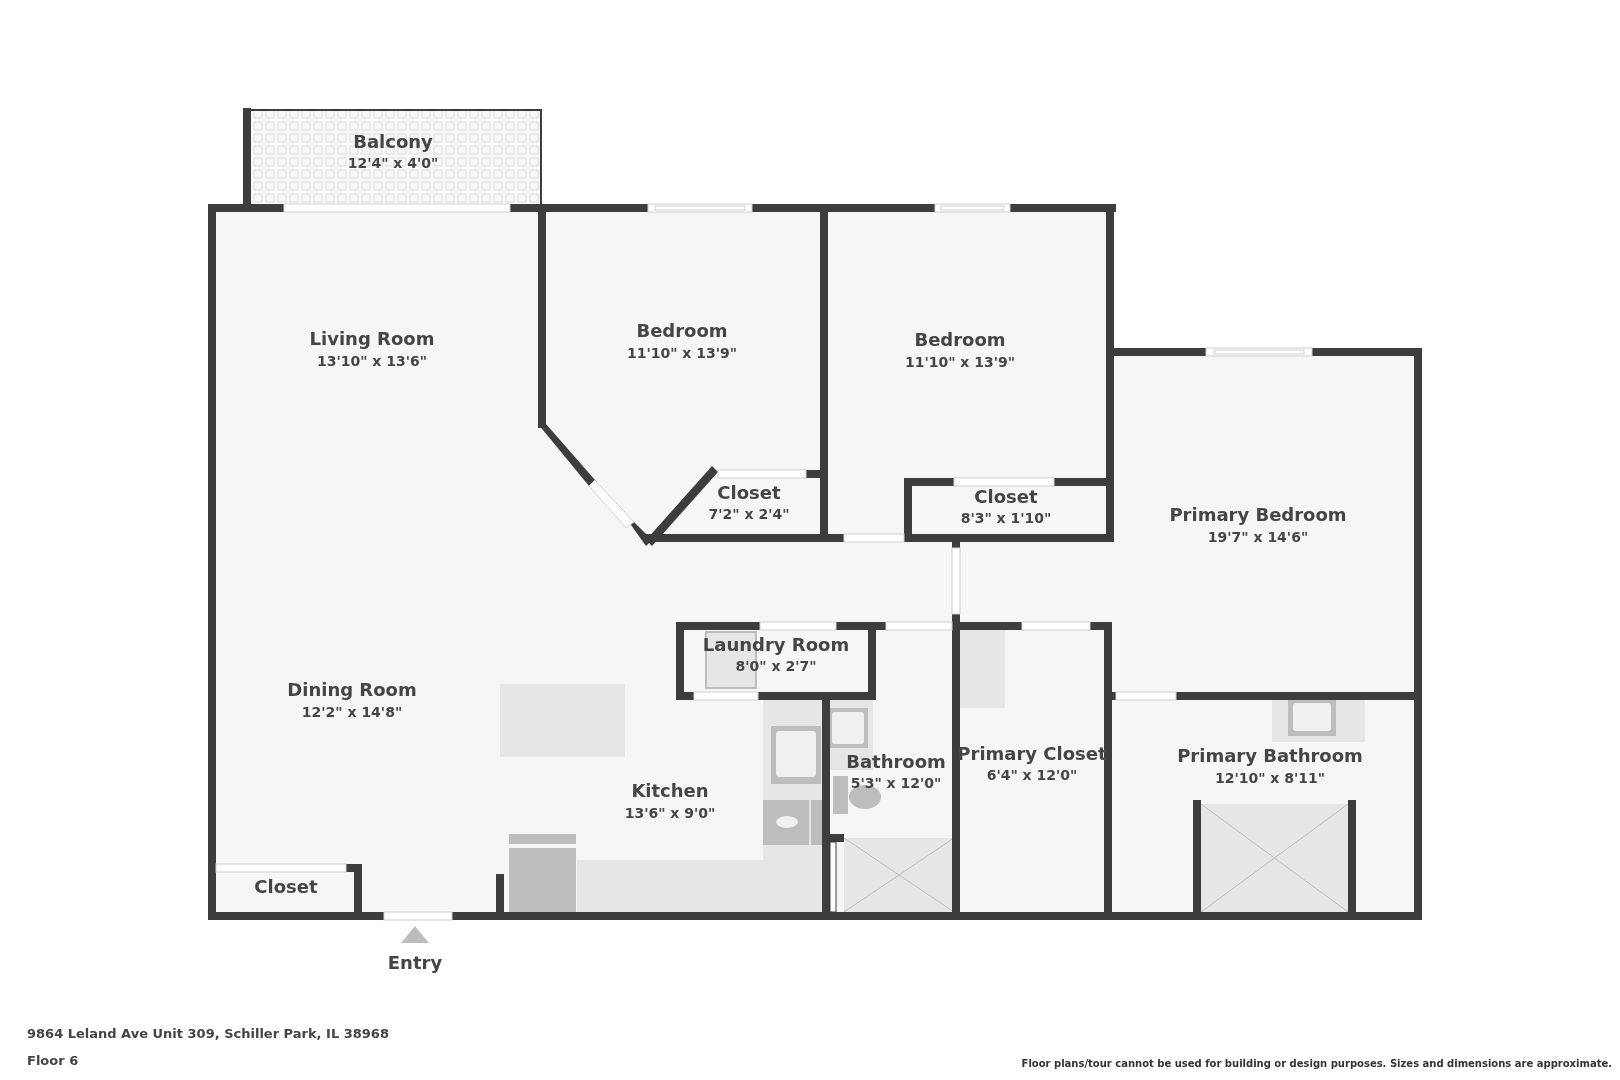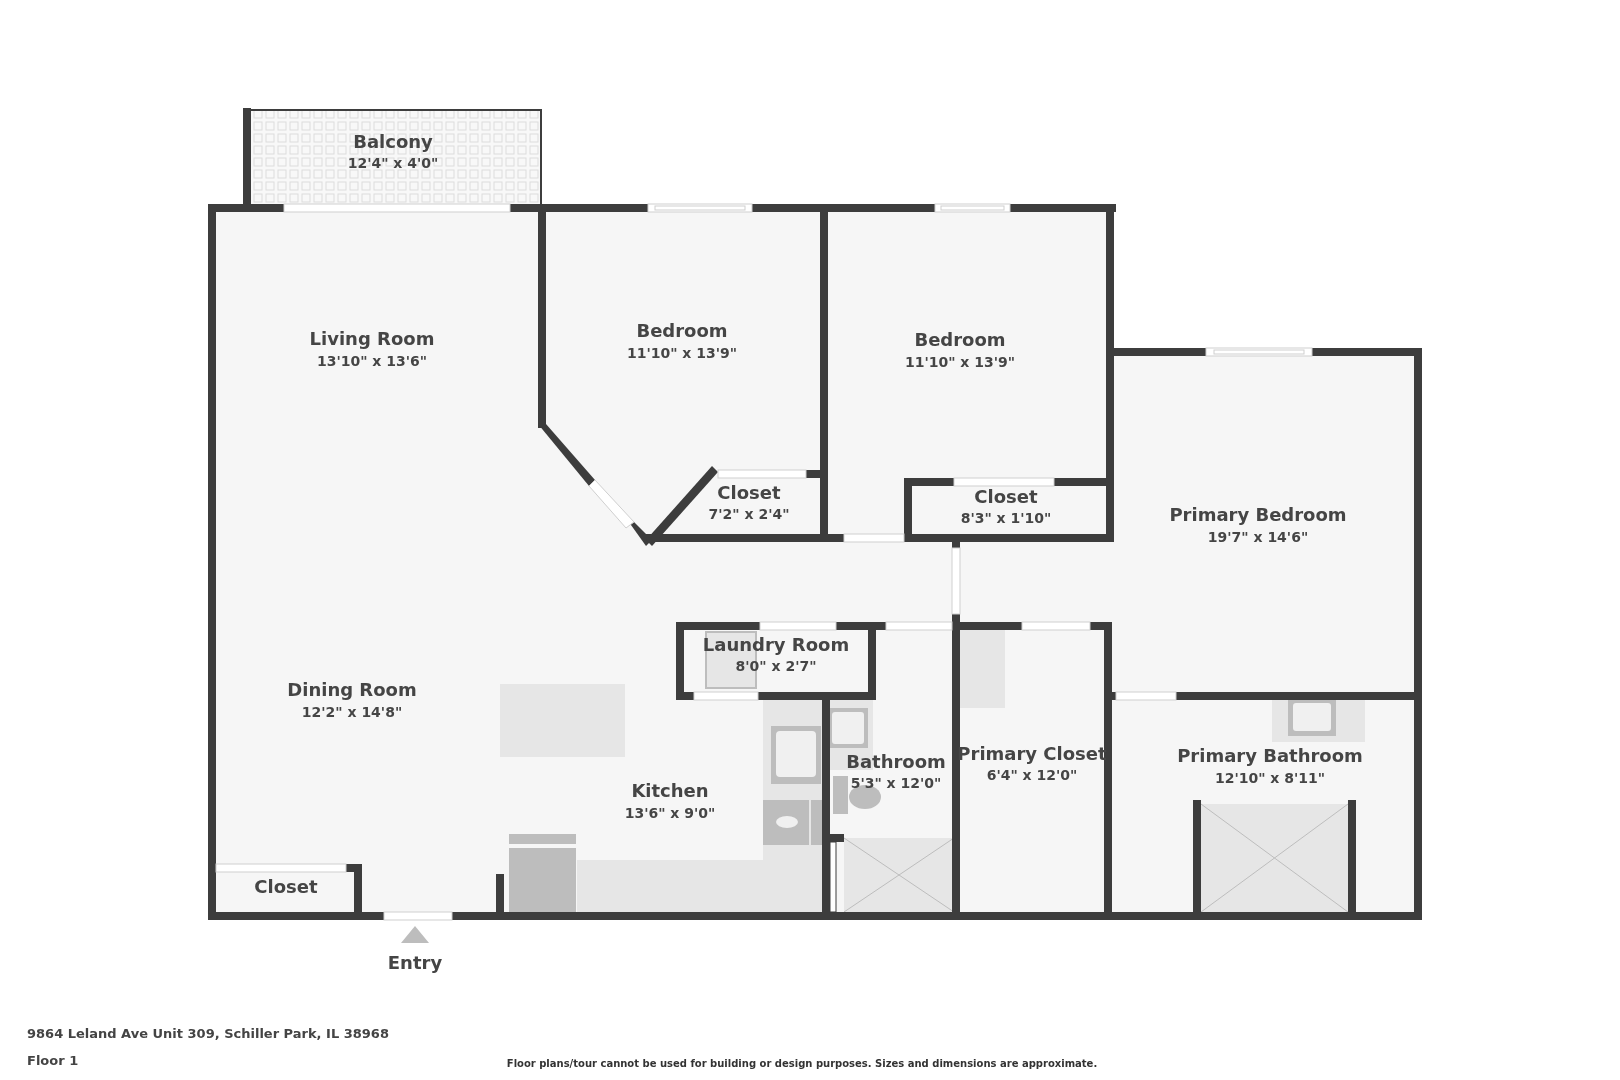--- a/index.html
+++ b/index.html
@@ -8,21 +8,21 @@
   #plan { position:absolute; left:0; top:0; }
   .room-name { font-weight:bold; font-size:18px; fill:#454545; text-anchor:middle; }
   .room-dim { font-weight:bold; font-size:14px; fill:#454545; text-anchor:middle; }
   .wall { fill:#3d3d3d; }
   .floor { fill:#f6f6f6; }
   .opening { fill:#ffffff; stroke:#cfcfcf; stroke-width:1; }
   .fixture { fill:#e6e6e6; }
   .fixture-dark { fill:#bdbdbd; }
   .footer-addr { position:absolute; left:27px; top:1026px; font-size:13px; font-weight:bold; color:#444; }
   .footer-floor { position:absolute; left:27px; top:1053px; font-size:13px; font-weight:bold; color:#444; }
-  .footer-disclaimer { position:absolute; left:0; width:1620px; text-align:center; top:1058px; font-size:10px; font-weight:bold; color:#333; padding-left:0; }
+  .footer-disclaimer { position:absolute; left:0; width:1620px; text-align:right; top:1058px; font-size:10px; font-weight:bold; color:#333; padding-left:0; }
   .footer-disclaimer span { position:relative; left:-8px; }
 </style>
 </head>
 <body>
 
 <svg id="plan" width="1620" height="1080" viewBox="0 0 1620 1080">
   <defs>
     <pattern id="tile" width="12" height="12" patternUnits="userSpaceOnUse">
       <rect width="12" height="12" fill="#f8f8f8"></rect>
       <rect x="2" y="2" width="8" height="8" fill="none" stroke="#dcdcdc" stroke-width="1"></rect>
@@ -202,14 +202,14 @@
   <text class="room-name" x="1032" y="760">Primary Closet</text>
   <text class="room-dim" x="1032" y="780">6'4" x 12'0"</text>
 
   <text class="room-name" x="1270" y="762">Primary Bathroom</text>
   <text class="room-dim" x="1270" y="783">12'10" x 8'11"</text>
 
   <text class="room-name" x="286" y="893">Closet</text>
 </svg>
 
 <div class="footer-addr">9864 Leland Ave Unit 309, Schiller Park, IL 38968</div>
-<div class="footer-floor">Floor 1</div>
+<div class="footer-floor">Floor 6</div>
 <div class="footer-disclaimer"><span>Floor plans/tour cannot be used for building or design purposes. Sizes and dimensions are approximate.</span></div>
 
 </body></html>

